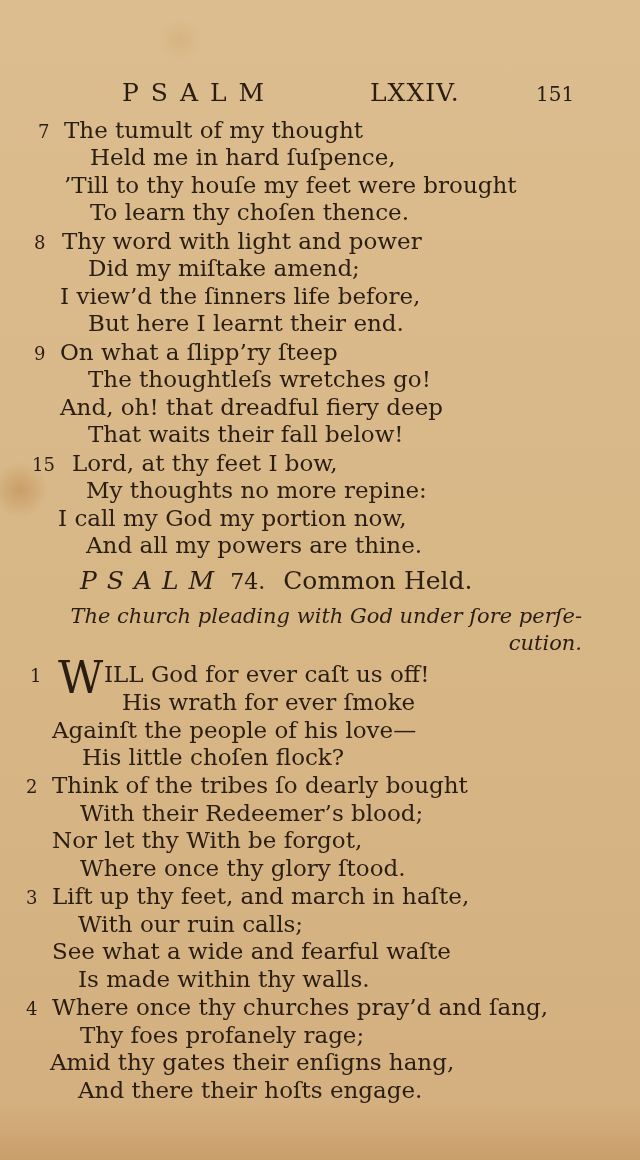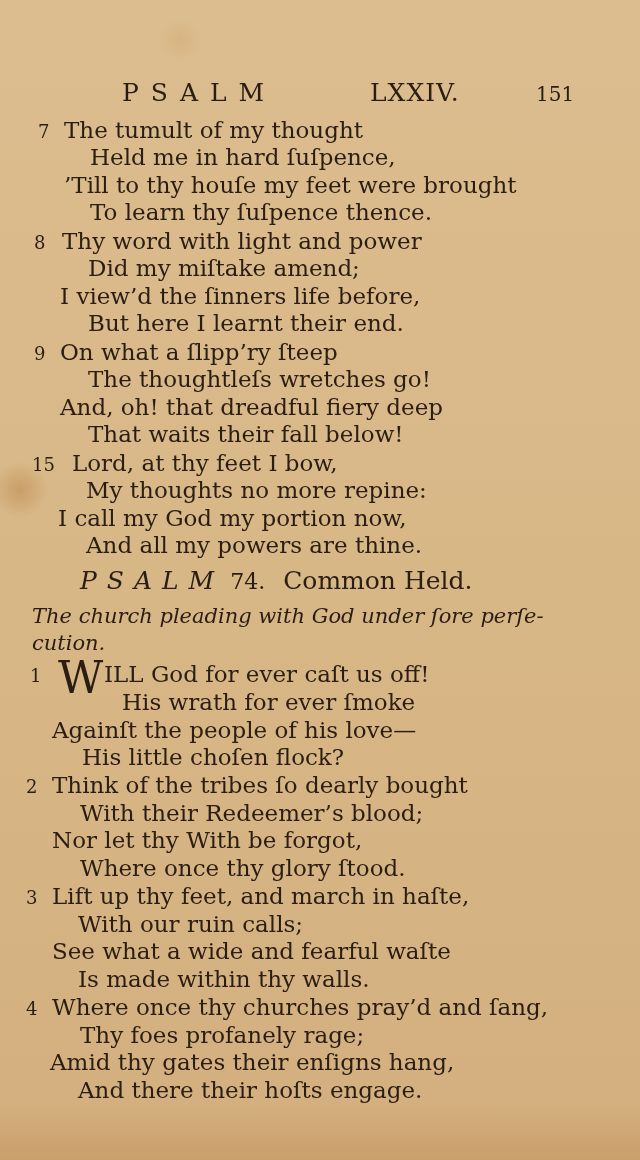--- a/index.html
+++ b/index.html
@@ -31,41 +31,41 @@
     position: absolute; font-size: 23px; white-space: nowrap; line-height: 28px;
   }
   .num { position: absolute; font-size: 18px; white-space: nowrap; line-height: 28px; }
   .sechead {
     position: absolute; top: 566px; left: 80px; font-size: 25px; white-space: nowrap;
   }
   .sechead .ps { font-style: italic; letter-spacing: 10px; }
   .sechead .n { font-size: 22px; margin-left: 6px; }
   .sechead .metre { margin-left: 18px; }
   .subtitle {
-    position: absolute; left: 32px; width: 550px; font-style: italic; font-size: 21px; line-height: 26px; text-align: left;
+    position: absolute; left: 32px; width: 550px; font-style: italic; font-size: 21px; line-height: 26px; text-align: right;
   }
   .dropcap {
     position: absolute; left: 58px; top: 656px; font-size: 44px; line-height: 44px;
   }
 </style>
 </head>
 <body>
 
 <div class="page">
   <div class="header">
     <span class="title">PSALM</span>
     <span class="roman">LXXIV.</span>
     <span class="pnum">151</span>
   </div>
 
   <span class="num" style="left:38px;top:118px">7</span>
   <span class="line" style="left:64px;top:116px">The tumult of my thought</span>
   <span class="line" style="left:90px;top:143px">Held me in hard ſuſpence,</span>
   <span class="line" style="left:64px;top:171px">’Till to thy houſe my feet were brought</span>
-  <span class="line" style="left:90px;top:198px">To learn thy ſuſpence thence.</span>
+  <span class="line" style="left:90px;top:198px">To learn thy choſen thence.</span>
 
   <span class="num" style="left:34px;top:229px">8</span>
   <span class="line" style="left:62px;top:227px">Thy word with light and power</span>
   <span class="line" style="left:88px;top:254px">Did my miſtake amend;</span>
   <span class="line" style="left:60px;top:282px">I view’d the ſinners life before,</span>
   <span class="line" style="left:88px;top:309px">But here I learnt their end.</span>
 
   <span class="num" style="left:34px;top:340px">9</span>
   <span class="line" style="left:60px;top:338px">On what a ſlipp’ry ſteep</span>
   <span class="line" style="left:88px;top:365px">The thoughtleſs wretches go!</span>

